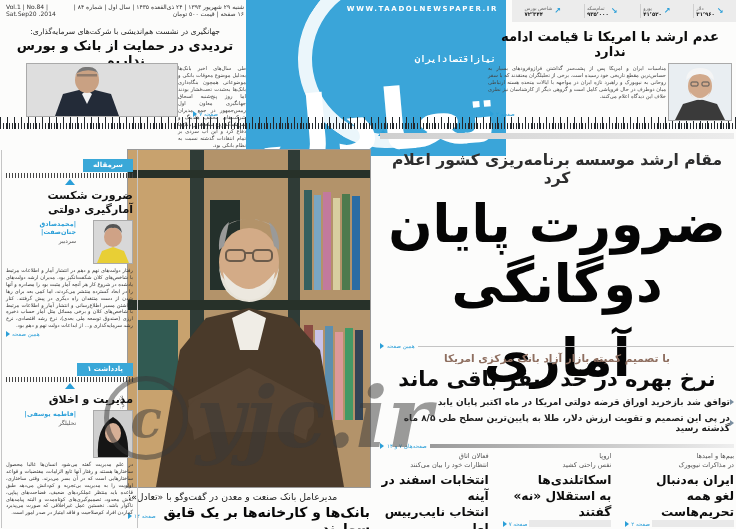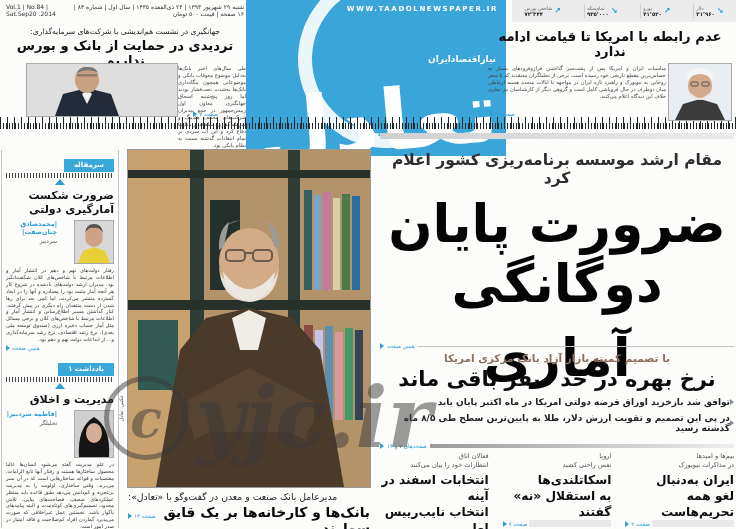--- a/index.html
+++ b/index.html
@@ -18,21 +18,21 @@
   .tk-name{font-size:4.8px;color:#666;}
   .tk-val{font-size:5.4px;font-weight:bold;color:#222;}
   
   .masthead{left:246px;top:0;width:260px;height:156px;background:#3aa5d9;overflow:hidden;}
   .mh-url{position:absolute;top:5px;right:8px;font-size:7px;font-weight:bold;color:#fff;
           letter-spacing:1.6px;direction:ltr;}
   .mh-logo{position:absolute;bottom:-8px;left:50%;transform:translateX(-50%) rotate(-5deg) scaleX(1.08);
            font-size:84px;font-weight:bold;color:#fff;line-height:1;white-space:nowrap;}
   .mh-swash{position:absolute;top:-30px;right:30px;width:150px;height:150px;border:14px solid #fff;
             border-color:transparent transparent #fff #fff;border-radius:50%;transform:rotate(35deg);opacity:.9;}
-  .mh-tagline{position:absolute;top:54px;right:10px;font-size:9px;font-weight:bold;color:#fff;}
+  .mh-tagline{position:absolute;top:54px;right:10px;font-size:9px;font-weight:bold;color:#fff;font-family:Liberation Mono, monospace;}
   
   .barcode{top:117px;left:0;width:736px;height:12px;
     background:
       repeating-linear-gradient(90deg,#23282c 0 1px,transparent 1px 3px),
       repeating-linear-gradient(90deg,#23282c 0 1px,transparent 1px 7px);
     background-size:auto 6px,auto 12px;background-repeat:repeat-x;background-position:bottom left;}
   .tri-up{width:0;height:0;border-left:5px solid transparent;border-right:5px solid transparent;
           border-bottom:6px solid #2b9fd8;}
   .tri-right{width:0;height:0;border-top:3px solid transparent;border-bottom:3px solid transparent;
           border-left:4px solid #2b9fd8;display:inline-block;}
@@ -66,21 +66,21 @@
   .bc-link span{font-size:5.5px;color:#2b9fd8;white-space:nowrap;}
   .bc-link .rl{flex:1;height:7px;background:#e9e9e9;}
   
   .photo{left:128px;top:150px;width:242px;height:337px;outline:1px solid #999;}
   .credit{left:118px;top:395px;font-size:5px;color:#555;writing-mode:vertical-rl;transform:rotate(180deg);}
   .caption{left:128px;top:491px;width:242px;}
   .cap-k{font-size:9.3px;color:#222;text-align:left;}
   .cap-h{font-size:13.8px;font-weight:bold;color:#070707;text-align:right;margin-top:2px;}
   .cap-link{position:absolute;left:0;top:22px;}
   
-  .sidebar{left:1px;top:150px;width:116px;height:378px;border-left:1px solid #c5c5c5;border-right:1px solid #c5c5c5;}
+  .sidebar{left:1px;top:150px;width:116px;height:378px;border-left:1px solid #c5c5c5;border-right:1px solid #c5c5c5;padding-left:19px;}
   .sec{position:absolute;left:0;right:0;padding:0 4px;box-sizing:border-box;}
   .sec-tab{display:inline-block;background:#3aa8d8;color:#fff;font-size:7px;font-weight:bold;
            padding:2px 10px 3px;}
   .sec-ruler{height:5px;margin-top:1px;
     background:repeating-linear-gradient(90deg,#444 0 1px,transparent 1px 3px);
     background-size:auto 5px;background-repeat:repeat-x;background-position:bottom left;}
   .sec-tri{margin:1px auto 0;}
   .sec-title{font-size:11px;font-weight:bold;color:#111;line-height:14px;text-align:right;margin-top:4px;}
   .sec-author{color:#2b9fd8;font-size:6.4px;font-weight:bold;}
   .sec-role{font-size:5.8px;color:#555;}
@@ -159,21 +159,21 @@
       <rect x="50" y="10" width="20" height="2.5" fill="#555" opacity=".5"></rect>
     </svg>
     <div class="abs ta-body" style="right:2px;top:38px;width:68px;">طی سال‌های اخیر بانک‌ها به‌دلیل موضوع معوقات بانکی و موضوعاتی همچون بنگاه‌داری بانک‌ها به‌شدت تحت‌فشار بودند اما روز پنج‌شنبه اسحاق جهانگیری معاون اول رییس‌جمهور در جمع مدیران شرکت‌های مختلف هلدینگ و سرمایه‌گذاری، تمام‌قد از بانک‌ها دفاع کرد و این آب سردی بر تمام انتقادات گذشته نسبت به نظام بانکی بود.</div>
     <div class="abs pagelink" style="right:30px;top:84px;">
       <i class="tri-right"></i>
         <span>صفحه ۷</span>
     </div>
   </div>
 
   <div class="abs toparticle" style="left:486px;width:248px;">
-    <div class="ta-headline">عدم رابطه با امریکا تا قیامت ادامه ندارد</div>
+    <div class="ta-headline">عدم ارشد با امریکا تا قیامت ادامه ندارد</div>
     <svg class="abs headshot" style="right:2px;top:36px;" width="62" height="56" viewBox="0 0 62 56">
       <rect width="62" height="56" fill="#e9eef2"></rect>
       <polygon points="6,56 14,40 31,35 48,40 56,56" fill="#3a3a3a"></polygon>
       <ellipse cx="31" cy="22" rx="12" ry="13" fill="#d2a98b"></ellipse>
       <path d="M17,16 Q18,4 31,4 Q44,4 45,16 Q38,10 31,10 Q24,10 17,16 Z" fill="#f5f5f5"></path>
       <path d="M21,28 Q31,40 41,28 Q38,36 31,36 Q24,36 21,28 Z" fill="#eee"></path>
       <rect x="22" y="18" width="7" height="4" rx="1" fill="none" stroke="#555" stroke-width="1"></rect>
       <rect x="33" y="18" width="7" height="4" rx="1" fill="none" stroke="#555" stroke-width="1"></rect>
     </svg>
     <div class="abs ta-body" style="left:2px;top:38px;width:178px;">مناسبات ایران و امریکا پس از پشت‌سر گذاشتن فرازوفرودهای بسیار به حساس‌ترین مقطع تاریخی خود رسیده است. برخی از تحلیلگران معتقدند که با سفر روحانی به نیویورک و راهبرد تازه ایران در مواجهه با ایالات متحده هسته ارتباطی میان دوطرف در حال فروپاشی کامل است و گروهی دیگر از کارشناسان نیز نظری خلاف این دیدگاه اعلام می‌کنند.</div>
@@ -338,21 +338,21 @@
       <div class="sec-ruler"></div>
       <div class="tri-up sec-tri"></div>
       <div class="sec-title">مدیریت و اخلاق</div>
       <div class="byline-row">
         <svg class="headshot" width="38" height="46" viewBox="0 0 38 46">
           <rect width="38" height="46" fill="#cfcfcf"></rect>
           <path d="M4,46 Q2,16 19,6 Q36,16 34,46 Z" fill="#151515"></path>
           <ellipse cx="19" cy="22" rx="8" ry="10" fill="#d7af96"></ellipse>
         </svg>
         <div class="byline-txt">
-          <span class="sec-author">|فاطمه سردبیر|</span>
+          <span class="sec-author">|فاطمه یوسفی|</span>
           <span class="sec-role">تحلیلگر</span>
         </div>
       </div>
       <div class="sec-body">در علم مدیریت گفته می‌شود انسان‌ها غالبا محصول ساختارها هستند و رفتار آنها تابع الزامات، مقتضیات و قواعد ساختارهایی است که در آن بسر می‌برند. وقتی ساختاری، اولویت را به مدیریت بی‌تجربه و کم‌دانش می‌دهد طبق قاعده باید منتظر عملکردهای ضعیف، فضاحت‌های پیاپی، تلاش محدود، تصمیم‌گیری‌های کوتاه‌مدت و البته پیامدهای ناگوار باشد. نخستین عمل غیراخلاقی که صورت می‌پذیرد گماردن افراد کم‌صلاحیت و فاقد امتیاز در صدر امور است.</div>
 
     </div>
   </div>
 
   <div class="abs watermark">
     <span class="wm-c">c</span>

